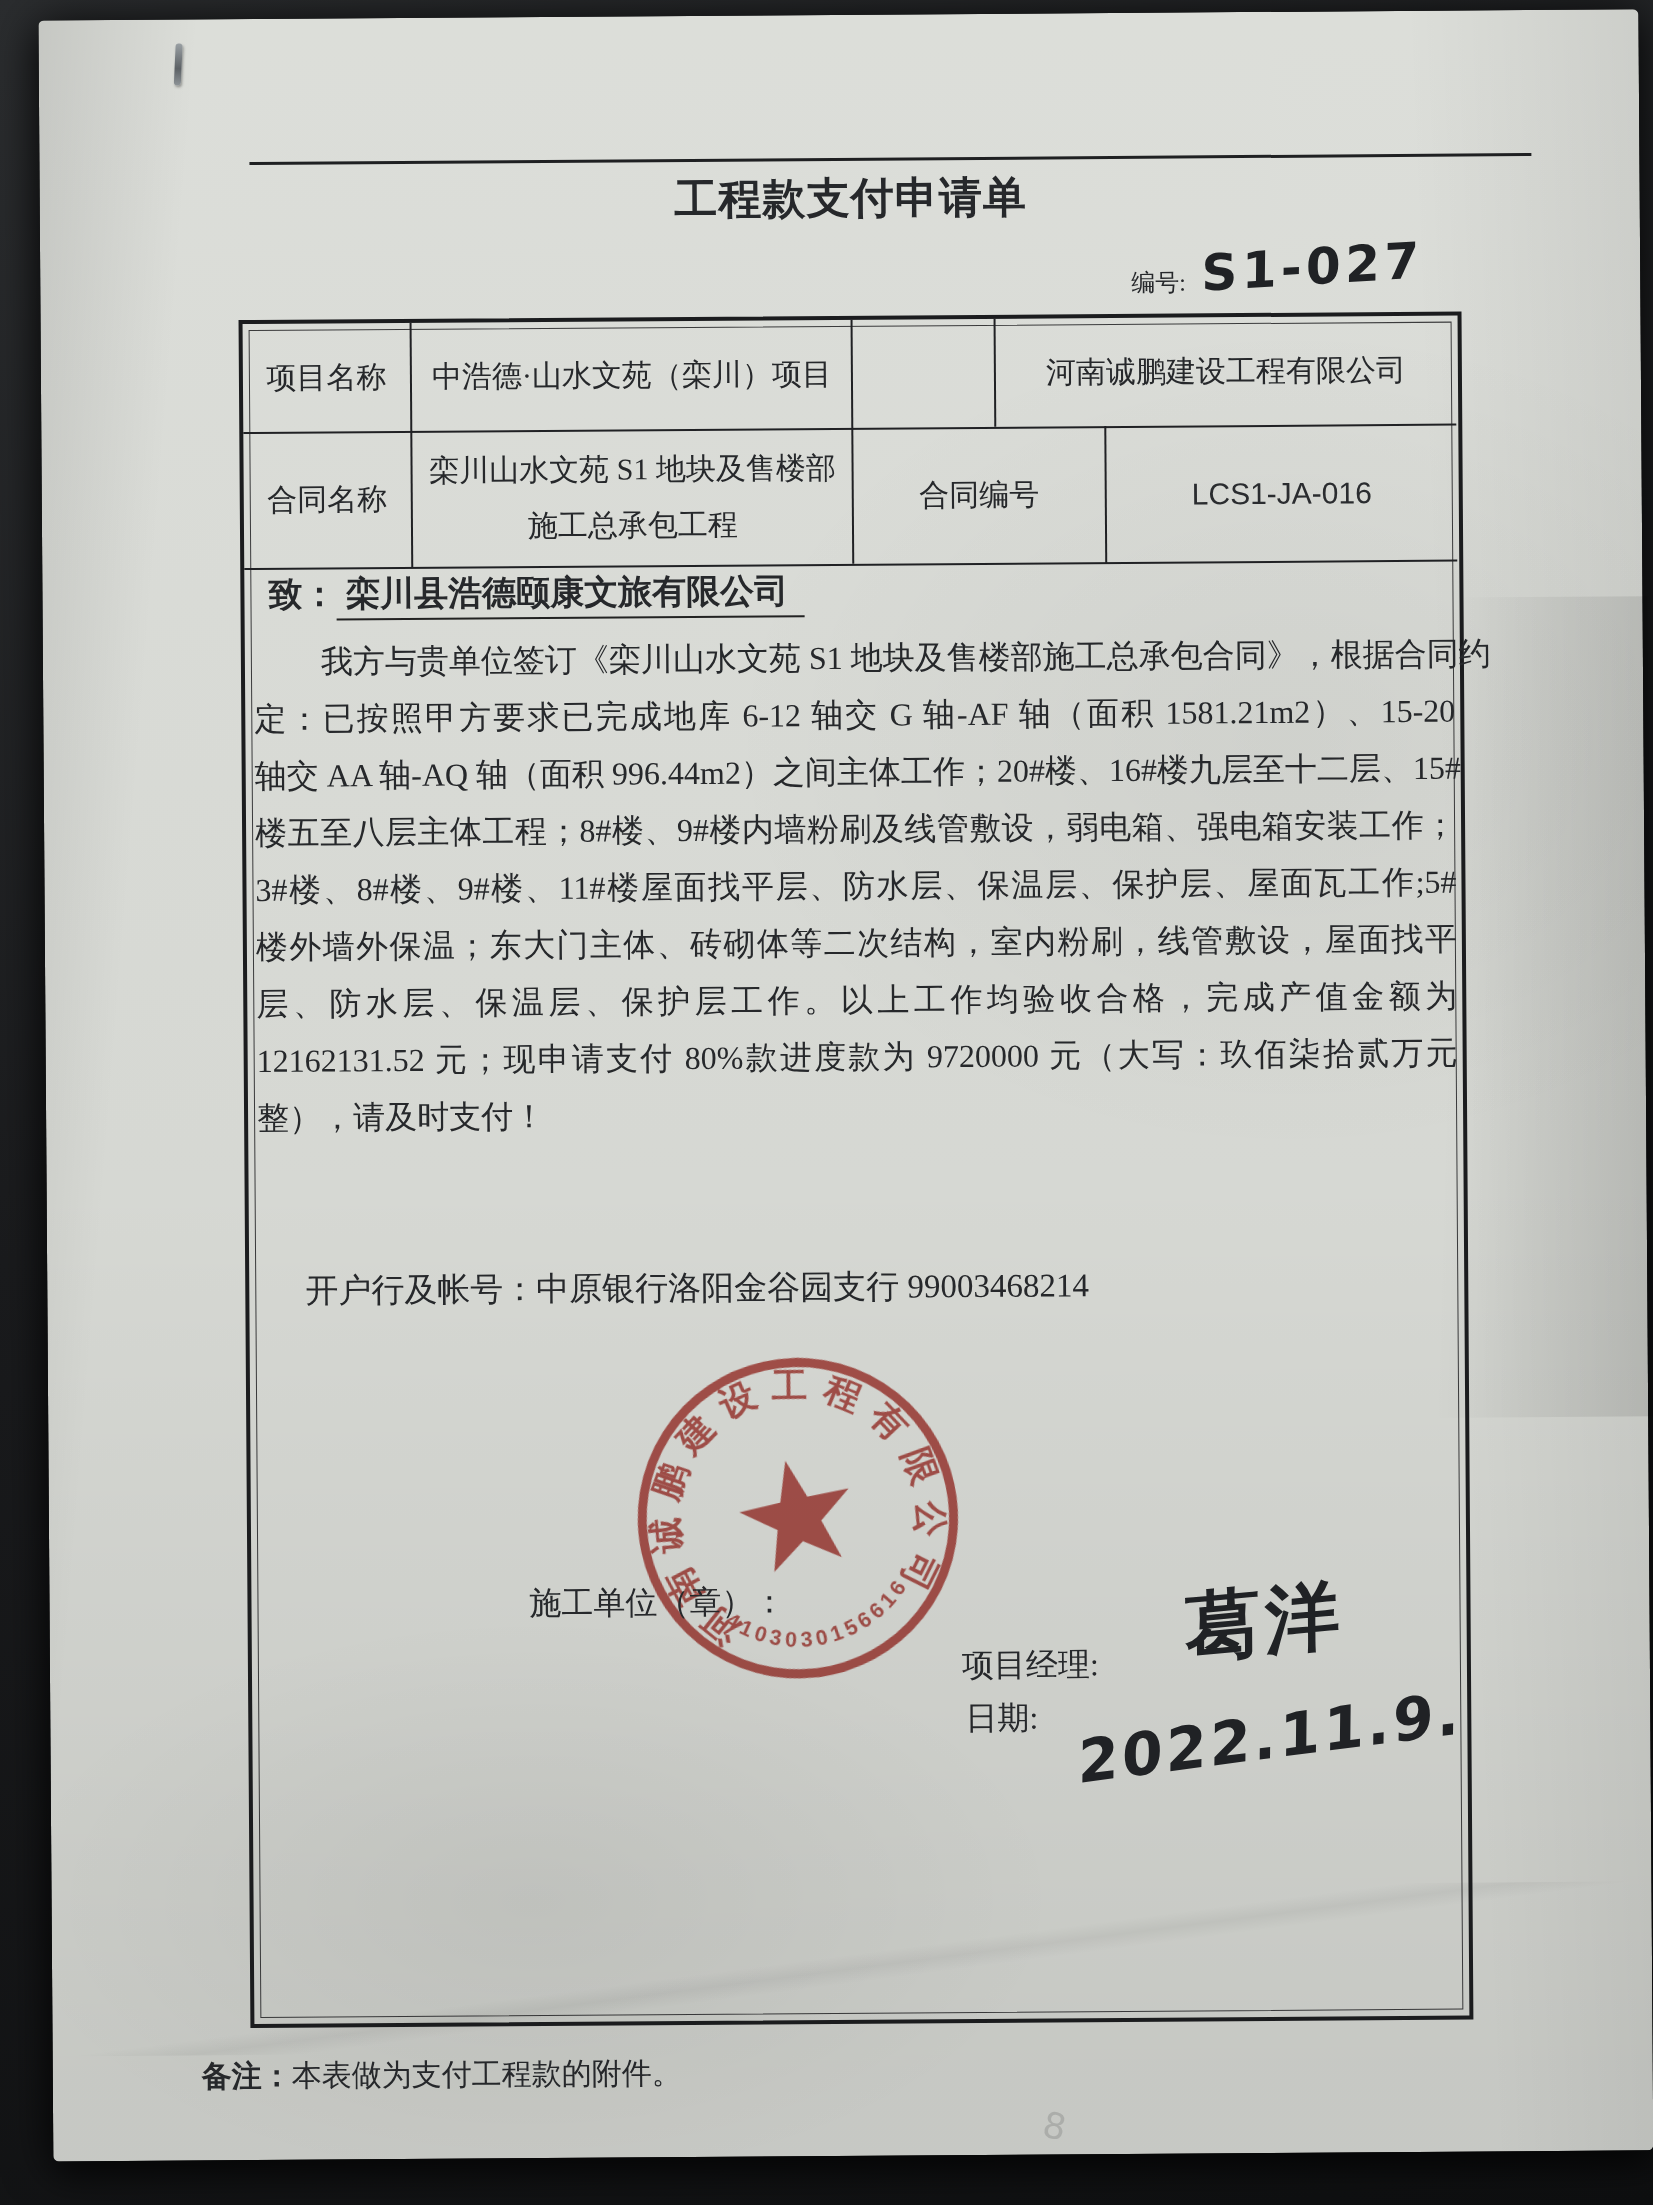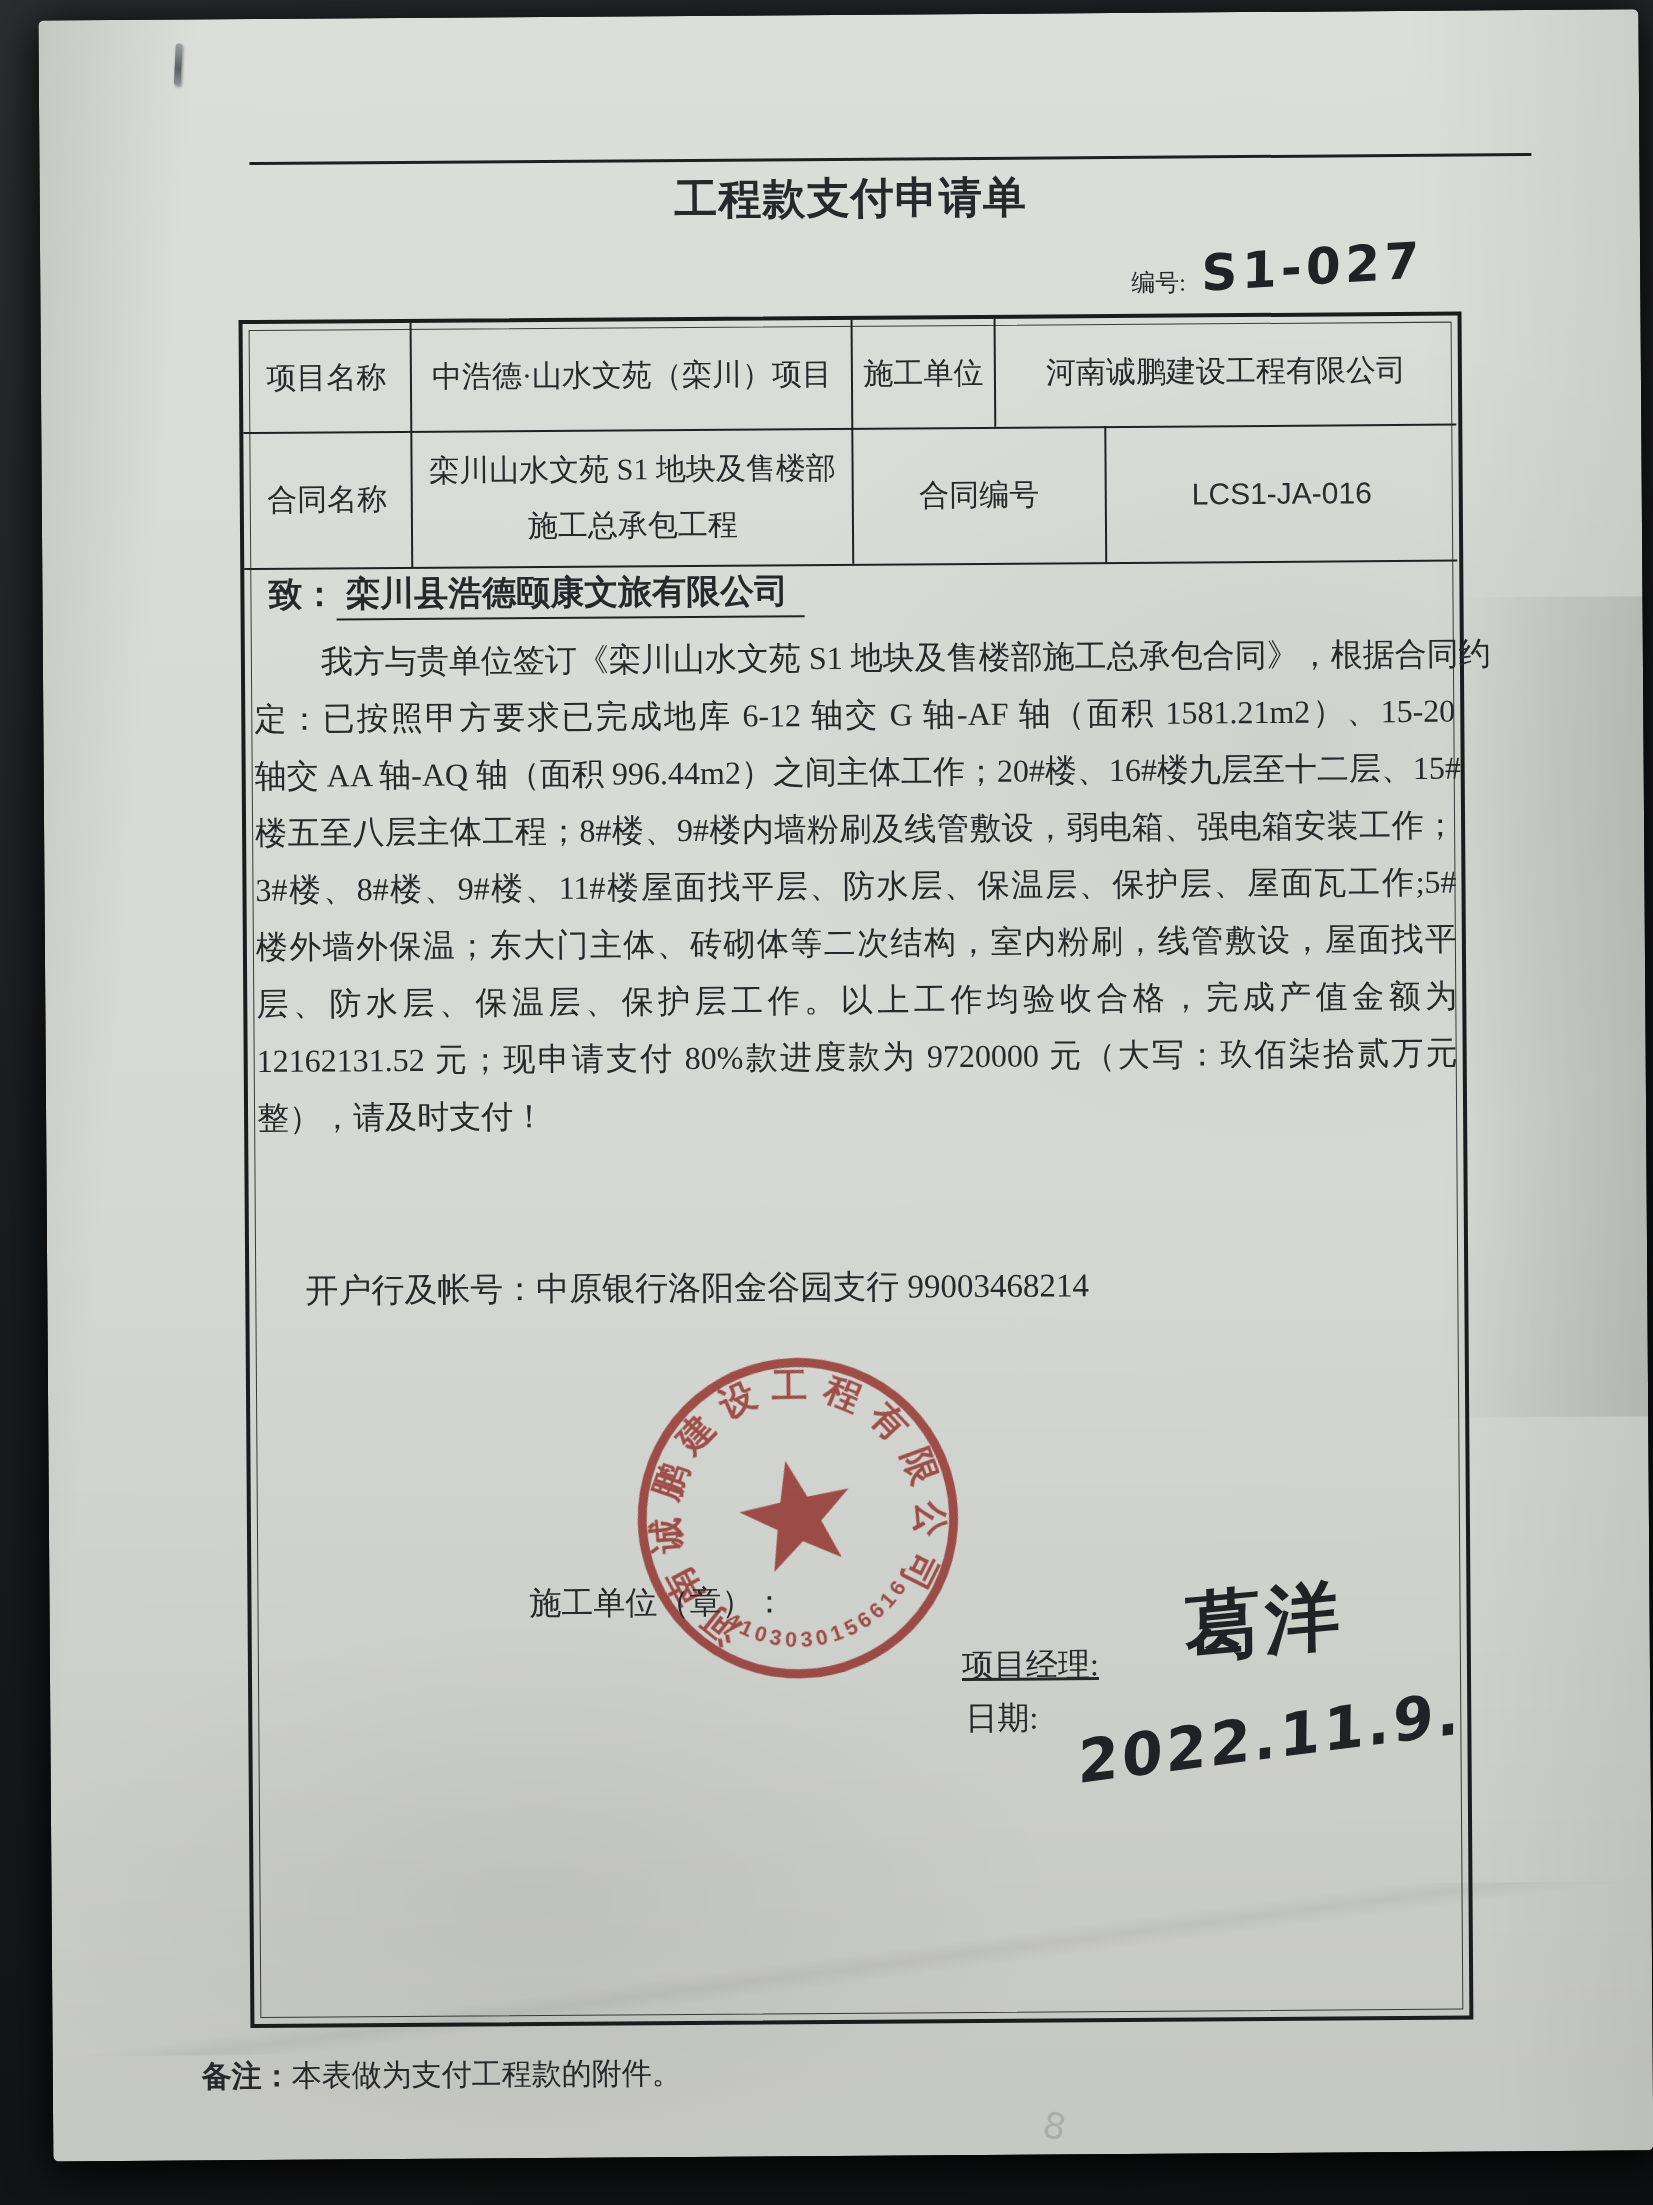--- a/index.html
+++ b/index.html
@@ -50,21 +50,21 @@
   .to-line{position:absolute;left:272px;top:568px;font-size:34px;white-space:nowrap;}
   .to-line .lbl{font-weight:bold;}
   .to-line .val{border-bottom:2.7px solid #222;padding:0 16.4px 5.5px 9.8px;font-weight:bold;}
   .para{position:absolute;left:257px;top:630px;width:1201px;}
   .pline{font-size:32px;line-height:57px;height:57px;white-space:nowrap;
     text-align:justify;text-align-last:justify;}
   .pline.first{padding-left:67px;width:1134px;}
   .pline.last{text-align-last:left;}
   .bank{position:absolute;left:304px;top:1265px;font-size:33px;white-space:nowrap;}
   .stamp-label{position:absolute;left:526px;top:1580px;font-size:32px;}
-  .manager-label{position:absolute;left:958px;top:1645px;font-size:32px;text-decoration:underline;}
+  .manager-label{position:absolute;left:958px;top:1645px;font-size:32px;}
   .date-label{position:absolute;left:961px;top:1698px;font-size:32px;}
   .sig{position:absolute;left:1181px;top:1575px;font-size:75px;letter-spacing:5.5px;
     transform:rotate(-5deg) skewX(-5deg);}
   .date-val{position:absolute;left:1072px;top:1706px;font-size:59px;letter-spacing:3.3px;
     transform:rotate(-7deg) skewX(-8deg);}
   .note{position:absolute;left:195px;top:2052px;font-size:30px;white-space:nowrap;}
   .note .lbl{font-weight:bold;}
   .pencil{position:absolute;left:1036px;top:2107px;font-size:36px;opacity:0.16;
     transform:rotate(12deg);font-family:"DejaVu Sans",sans-serif;}
   
@@ -93,21 +93,20 @@
 
     <div class="gline" style="left:0;top:108px;width:1213px;height:2.2px;"></div>
     <div class="gline" style="left:0;top:244px;width:1213px;height:2.2px;"></div>
     <div class="gline" style="left:167px;top:0;width:2.2px;height:244px;"></div>
     <div class="gline" style="left:608px;top:0;width:2.2px;height:244px;"></div>
     <div class="gline" style="left:751px;top:0;width:2.2px;height:108px;"></div>
     <div class="gline" style="left:861px;top:108px;width:2.2px;height:137px;"></div>
 
     <div class="cell ink" style="left:0;top:0;width:167px;height:108px;">项目名称</div>
     <div class="cell ink" style="left:170px;top:0;width:438px;height:108px;">中浩德·山水文苑（栾川）项目</div>
-    <div class="cell ink" style="left:610px;top:0;width:141px;height:108px;">施工单位</div>
     <div class="cell ink" style="left:753px;top:0;width:460px;height:108px;">河南诚鹏建设工程有限公司</div>
 
     <div class="cell ink" style="left:0;top:108px;width:167px;height:137px;">合同名称</div>
     <div class="cell ink" style="left:170px;top:108px;width:438px;height:137px;flex-direction:column;gap:15.3px;">
       <div>栾川山水文苑 S1 地块及售楼部</div>
       <div>施工总承包工程</div>
     </div>
     <div class="cell ink" style="left:610px;top:108px;width:251px;height:137px;">合同编号</div>
     <div class="cell" style="left:863px;top:108px;width:350px;height:137px;font-family:'Liberation Sans',sans-serif;color:#2a2c2f;">LCS1-JA-016</div>
   </div>

